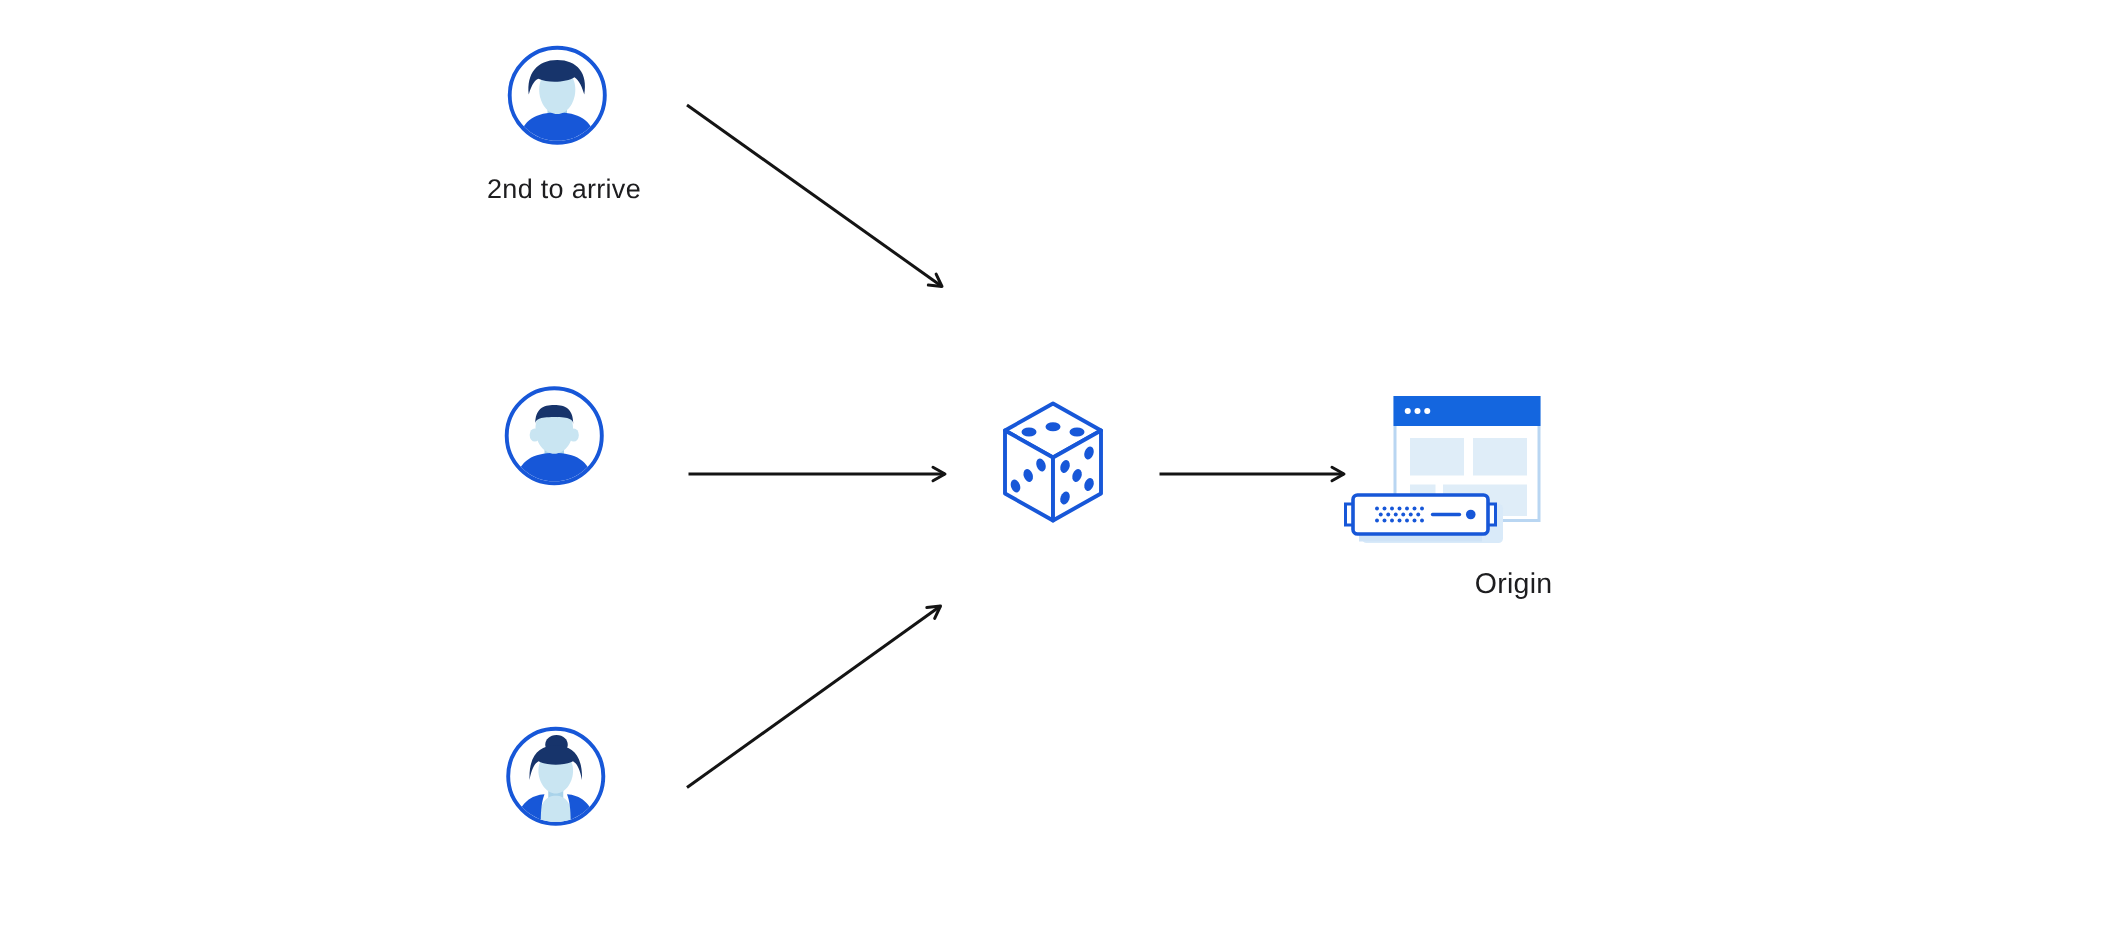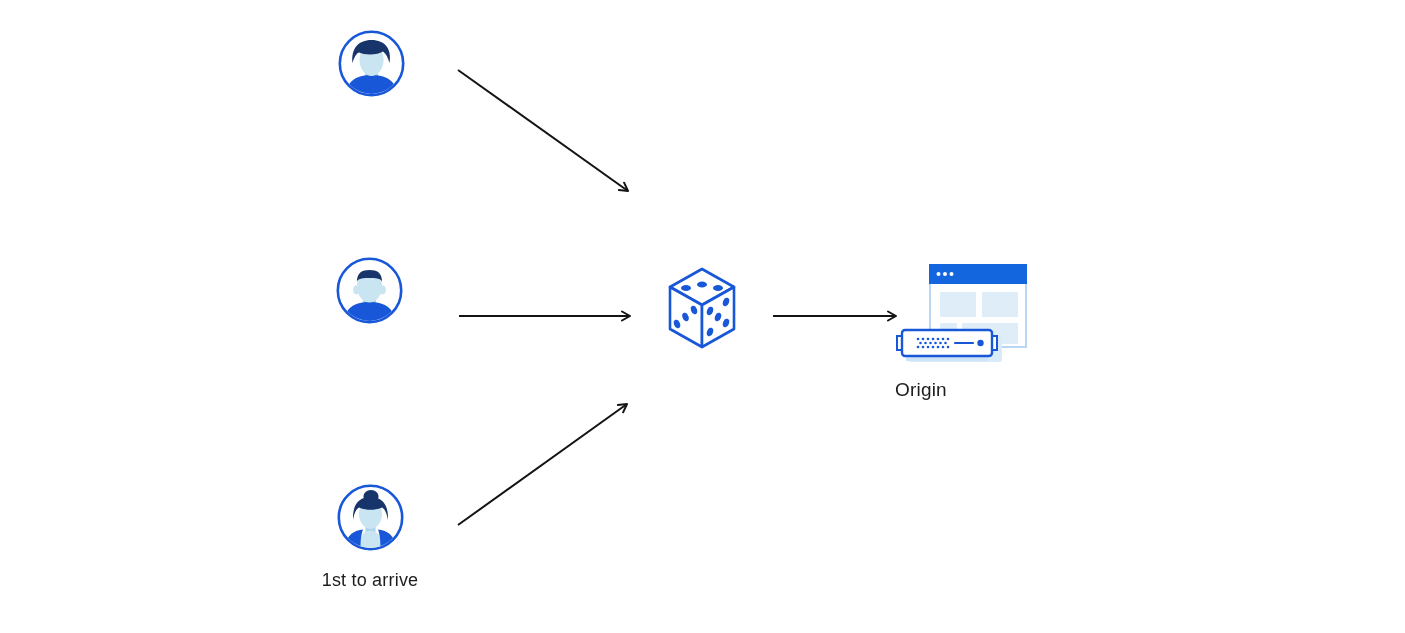--- a/index.html
+++ b/index.html
@@ -6,21 +6,21 @@
   .canvas{
     position:relative;width:1405px;height:633px;background:#ffffff;overflow:hidden;
     font-family:"Liberation Sans",sans-serif;
   }
   .abs{position:absolute;}
   .node-label{
     position:absolute;width:180px;text-align:center;
     font-size:18px;color:#1d1d1f;letter-spacing:0.2px;line-height:1.2;
   }
   .origin-label{
-    position:absolute;width:140px;text-align:left;
+    position:absolute;width:140px;text-align:right;
     font-size:19px;color:#1d1d1f;letter-spacing:0.2px;
   }
   svg{display:block;}
 </style>
 </head>
 <body>
 
 <div class="canvas">
 
   <svg class="abs" style="left:0;top:0" width="1405" height="633" viewBox="0 0 1405 633">
@@ -40,20 +40,21 @@
         <circle cx="33.5" cy="33.5" r="30.4"></circle>
       </clipPath>
     <circle cx="33.5" cy="33.5" r="31.7" fill="#ffffff" stroke="#1757d8" stroke-width="2.6"></circle>
     <g clip-path="url(#clipA)">
       <rect x="27" y="38" width="13" height="12" fill="#a9d3ea"></rect>
       <path d="M7,67 C9,50 19,45 33.5,45 C48,45 58,50 60,67 Z" fill="#1757d8"></path>
       <path d="M33.5,16 C42,16 46,23 45.5,31 C45,39 40,46 33.5,46 C27,46 22,39 21.5,31 C21,23 25,16 33.5,16 Z" fill="#c9e5f2"></path>
       <path d="M33.5,10 C20,10 13,19 14.5,33 C16.5,26 19,23 21,22.5 C27,25.5 40,25 45,21.5 C48.5,24 50,28 51.5,33 C54,19 47,10 33.5,10 Z" fill="#17346b"></path>
     </g>
   </svg>
+  <div class="node-label" style="left:286px;top:116px">2nd to arrive</div>
 
   <svg class="abs" style="left:336px;top:257px" width="67" height="67" viewBox="0 0 67 67">
     <clipPath id="clipB">
         <circle cx="33.5" cy="33.5" r="30.4"></circle>
       </clipPath>
     <circle cx="33.5" cy="33.5" r="31.7" fill="#ffffff" stroke="#1757d8" stroke-width="2.6"></circle>
     <g clip-path="url(#clipB)">
       <rect x="27" y="38" width="13" height="12" fill="#a9d3ea"></rect>
       <path d="M7,67 C9,50 19,45 33.5,45 C48,45 58,50 60,67 Z" fill="#1757d8"></path>
       <ellipse cx="20.5" cy="33" rx="3.4" ry="4.4" fill="#c9e5f2"></ellipse>
@@ -71,21 +72,20 @@
     <g clip-path="url(#clipC)">
       <rect x="28.5" y="38" width="10" height="11" fill="#a9d3ea"></rect>
       <path d="M22,67 C22,52 26.5,46.5 33.5,46.5 C40.5,46.5 45,52 45,67 Z" fill="#c9e5f2"></path>
       <path d="M6.5,67 C8,52 17,46 26,45.5 C24,51 23.5,56 23.5,67 Z" fill="#1757d8"></path>
       <path d="M60.5,67 C59,52 50,46 41,45.5 C43,51 43.5,56 43.5,67 Z" fill="#1757d8"></path>
       <path d="M33.5,17 C41.5,17 45.5,23.5 45,31 C44.5,38.5 39.5,45 33.5,45 C27.5,45 22.5,38.5 22,31 C21.5,23.5 25.5,17 33.5,17 Z" fill="#c9e5f2"></path>
       <path d="M34,6 C38.5,6 41.5,9 41.5,12.5 C41.5,15 39.5,17.5 34,17.5 C28.5,17.5 26.5,15 26.5,12.5 C26.5,9 29.5,6 34,6 Z" fill="#17346b"></path>
       <path d="M33.5,13 C22,13 15.5,20 16,36 C17.5,28 19.5,25 22,23.5 C28,26.5 39,26.5 45,23.5 C47.5,25 49.5,28 51,36 C51.5,20 45,13 33.5,13 Z" fill="#17346b"></path>
     </g>
   </svg>
-  <div class="node-label" style="left:280px;top:570px">1st to arrive</div>
 
   <svg class="abs" style="left:666px;top:266px" width="72" height="86" viewBox="0 0 72 86">
     <g stroke="#1757d8" stroke-width="2.6" stroke-linejoin="round" fill="#ffffff">
       <path d="M36,3 L68,21 L36,39 L4,21 Z"></path>
       <path d="M4,21 L36,39 L36,81 L4,63 Z"></path>
       <path d="M68,21 L36,39 L36,81 L68,63 Z"></path>
     </g>
     <g fill="#1757d8">
 
       <ellipse cx="20" cy="22" rx="5" ry="3"></ellipse>

